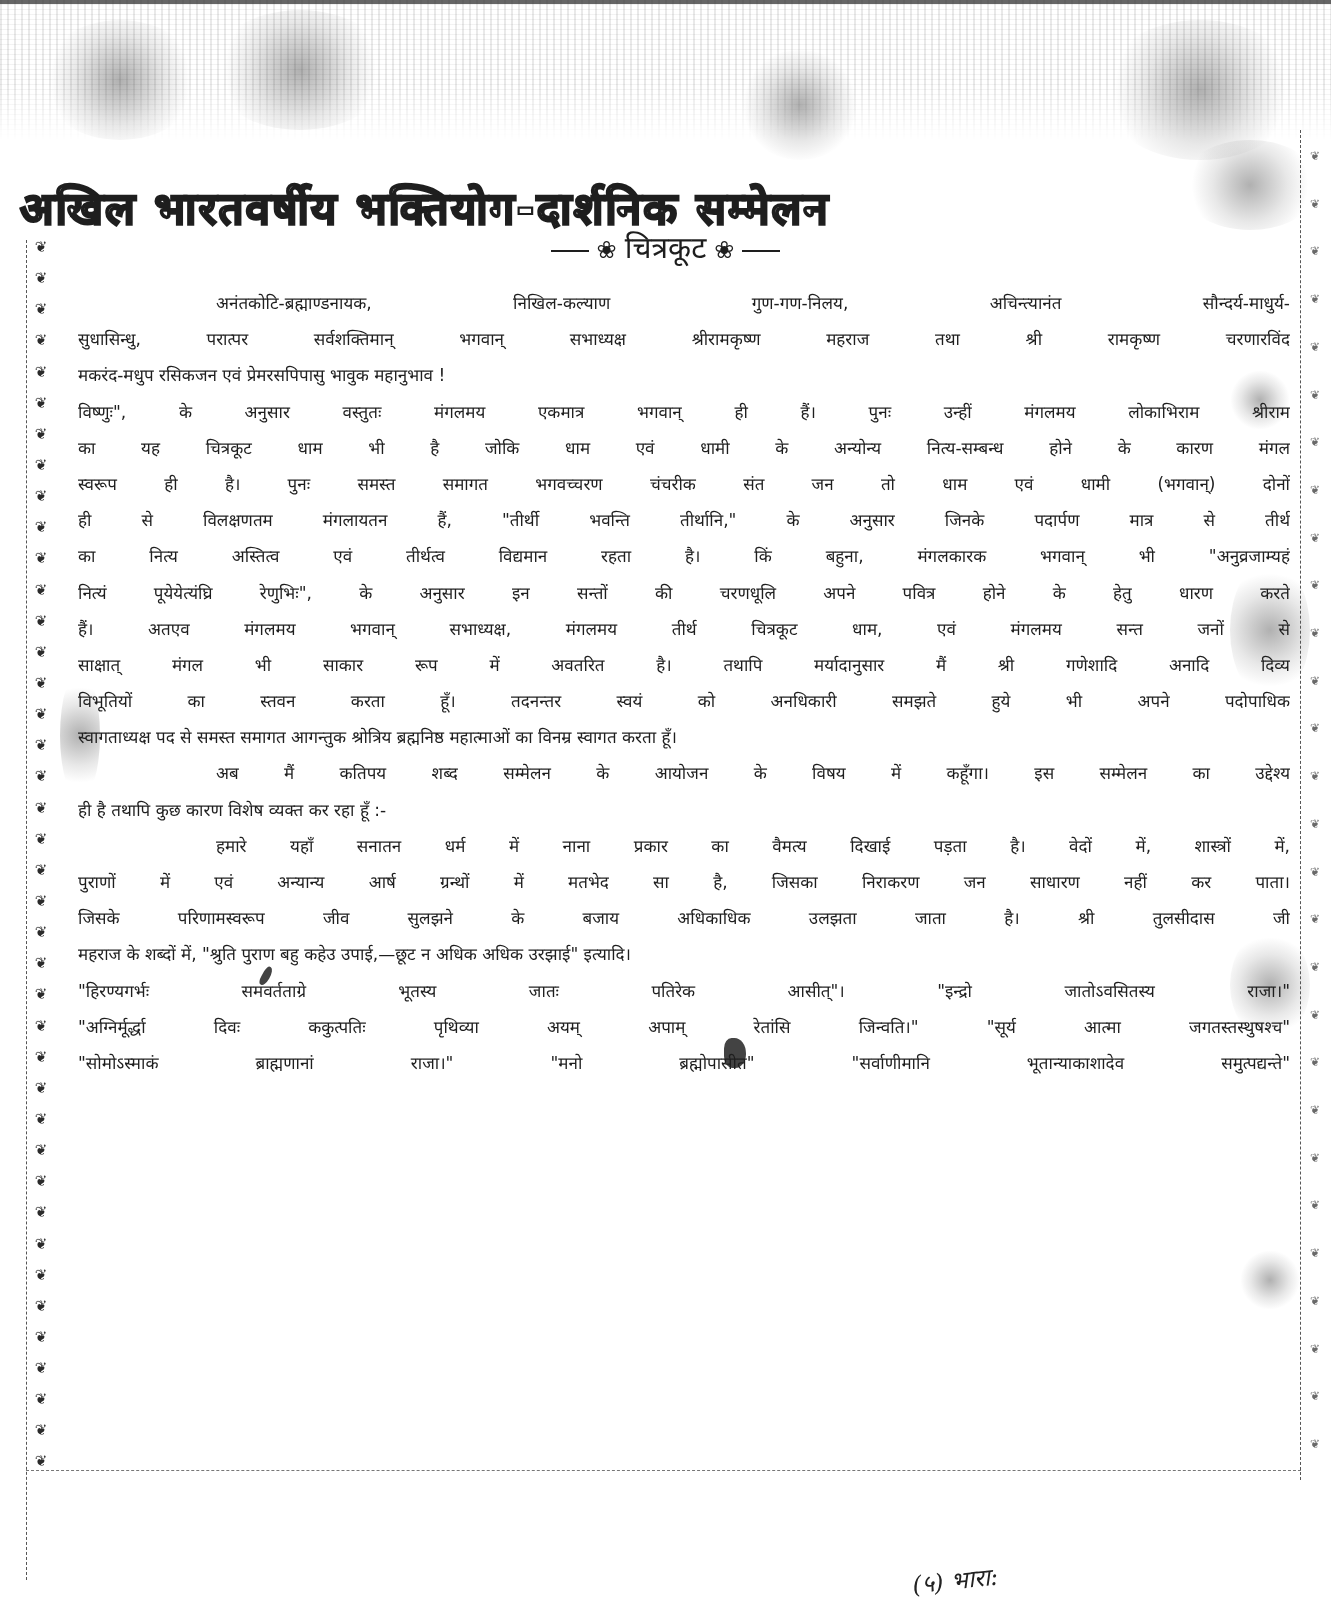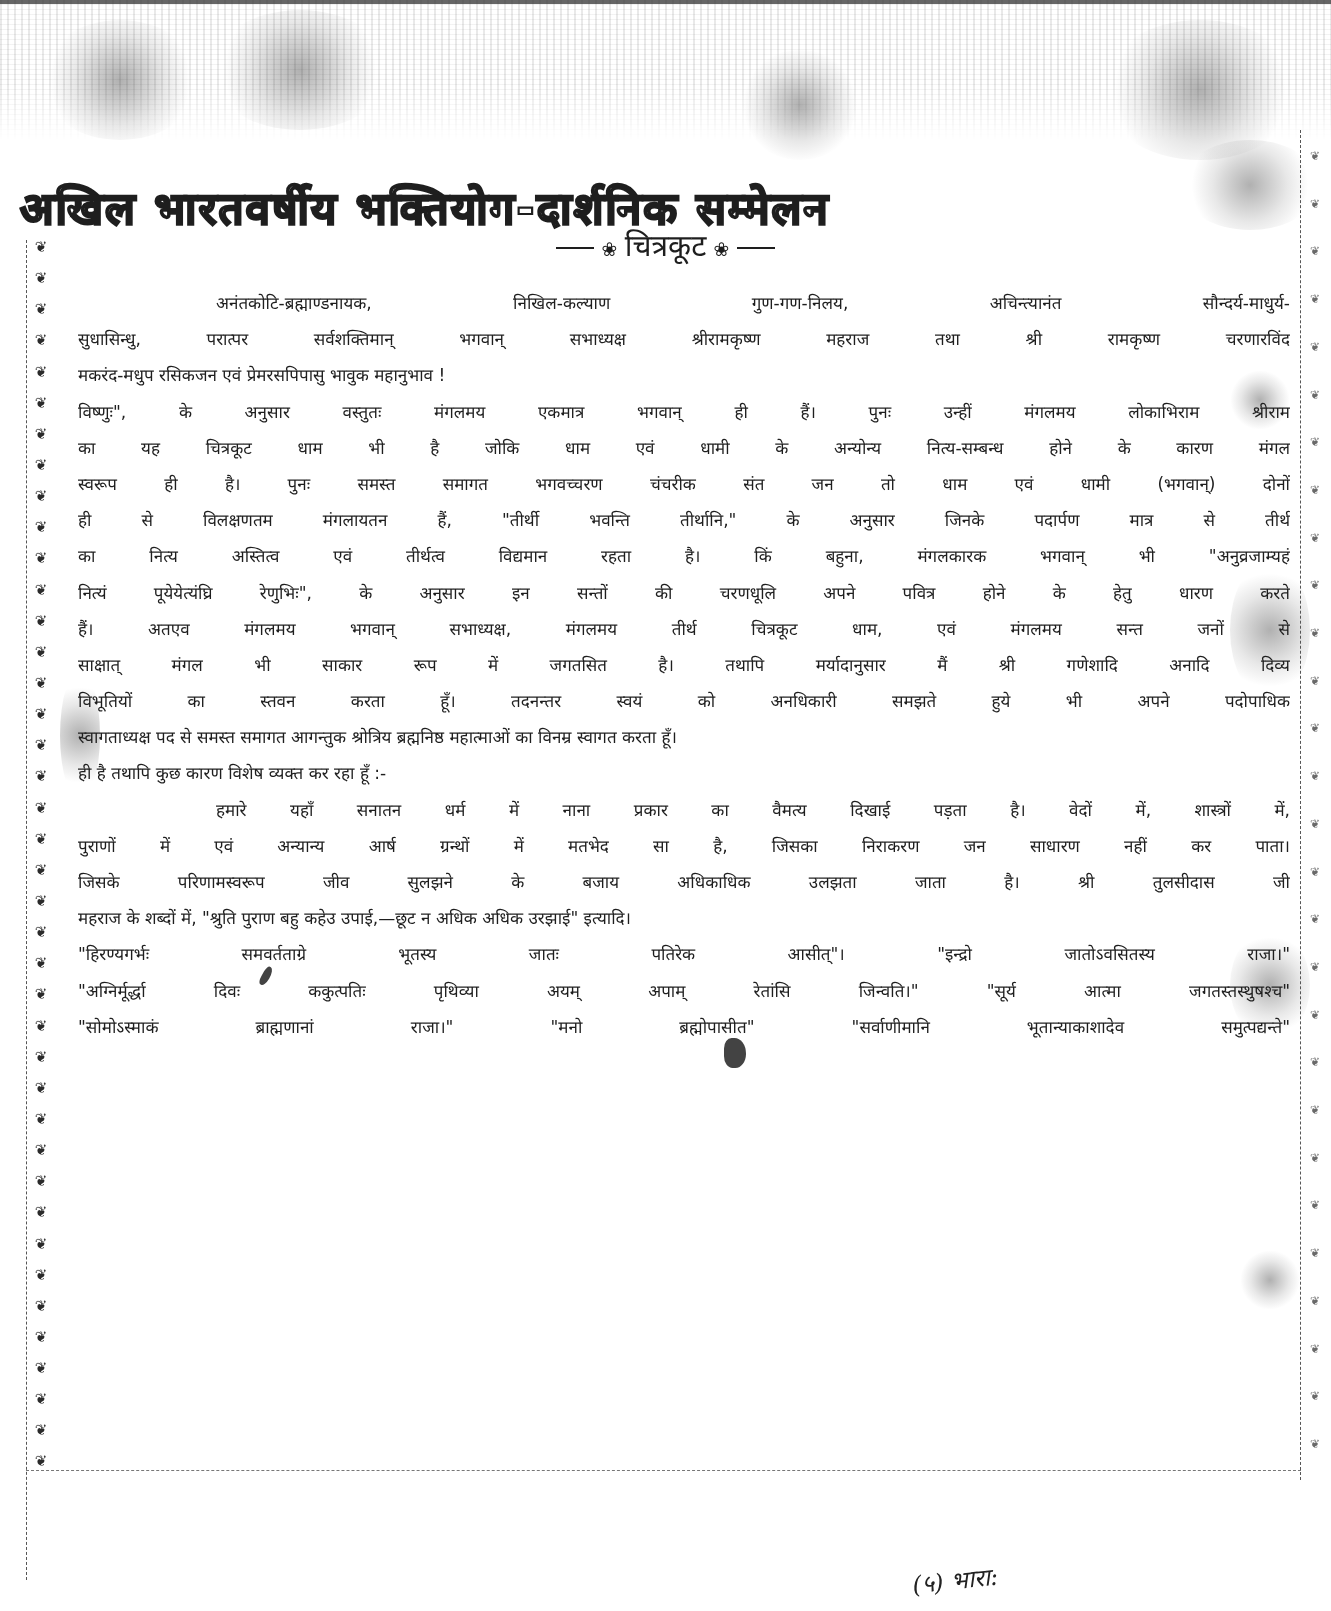--- a/index.html
+++ b/index.html
@@ -32,21 +32,21 @@
     font-size: 12px; color: #444; line-height: 1; opacity: .8;
   }
 
   .title {
     position: absolute; left: 20px; top: 140px; width: 1290px;
     font-family: "DejaVu Sans", sans-serif; font-weight: bold; font-size: 44px; letter-spacing: 2px;
     color: transparent; -webkit-text-stroke: 2.2px #1e1e1e; white-space: nowrap; line-height: 80px;
   }
   .subtitle {
     position: absolute; left: 0; top: 228px; width: 1331px; text-align: center;
-    font-family: Liberation Mono, monospace; font-size: 30px; color: #1e1e1e; line-height: 40px;
+    font-family: Liberation Serif, serif; font-size: 30px; color: #1e1e1e; line-height: 40px;
   }
   .subtitle .dash { display: inline-block; width: 38px; height: 2px; background: #1e1e1e; vertical-align: middle; }
   .subtitle .flower { font-size: 24px; margin: 0 8px; }
 
   .body-text {
     position: absolute; left: 78px; top: 285px; width: 1212px;
     font-family: "DejaVu Sans", sans-serif; font-size: 17px; line-height: 36.2px; color: #1e1e1e;
   }
   .line { white-space: nowrap; overflow: hidden; height: 36.2px; text-align: justify; text-align-last: justify; }
   .line.indent { padding-left: 138px; }
@@ -169,25 +169,26 @@
     <div class="line end">मकरंद-मधुप रसिकजन एवं प्रेमरसपिपासु भावुक महानुभाव !</div>
   </div>
   <div>
     <div class="line">विष्णुः", के अनुसार वस्तुतः मंगलमय एकमात्र भगवान् ही हैं। पुनः उन्हीं मंगलमय लोकाभिराम श्रीराम</div>
     <div class="line">का यह चित्रकूट धाम भी है जोकि धाम एवं धामी के अन्योन्य नित्य-सम्बन्ध होने के कारण मंगल</div>
     <div class="line">स्वरूप ही है। पुनः समस्त समागत भगवच्चरण चंचरीक संत जन तो धाम एवं धामी (भगवान्) दोनों</div>
     <div class="line">ही से विलक्षणतम मंगलायतन हैं, "तीर्थी भवन्ति तीर्थानि," के अनुसार जिनके पदार्पण मात्र से तीर्थ</div>
     <div class="line">का नित्य अस्तित्व एवं तीर्थत्व विद्यमान रहता है। किं बहुना, मंगलकारक भगवान् भी "अनुव्रजाम्यहं</div>
     <div class="line">नित्यं पूयेयेत्यंघ्रि रेणुभिः", के अनुसार इन सन्तों की चरणधूलि अपने पवित्र होने के हेतु धारण करते</div>
     <div class="line">हैं। अतएव मंगलमय भगवान् सभाध्यक्ष, मंगलमय तीर्थ चित्रकूट धाम, एवं मंगलमय सन्त जनों से</div>
-    <div class="line">साक्षात् मंगल भी साकार रूप में जगतसित है। तथापि मर्यादानुसार मैं श्री गणेशादि अनादि दिव्य</div>
+    <div class="line">साक्षात् मंगल भी साकार रूप में अवतरित है। तथापि मर्यादानुसार मैं श्री गणेशादि अनादि दिव्य</div>
     <div class="line">विभूतियों का स्तवन करता हूँ। तदनन्तर स्वयं को अनधिकारी समझते हुये भी अपने पदोपाधिक</div>
     <div class="line end">स्वागताध्यक्ष पद से समस्त समागत आगन्तुक श्रोत्रिय ब्रह्मनिष्ठ महात्माओं का विनम्र स्वागत करता हूँ।</div>
   </div>
   <div>
+    <div class="line indent">अब मैं कतिपय शब्द सम्मेलन के आयोजन के विषय में कहूँगा। इस सम्मेलन का उद्देश्य</div>
     <div class="line end">ही है तथापि कुछ कारण विशेष व्यक्त कर रहा हूँ :-</div>
   </div>
   <div>
     <div class="line indent">हमारे यहाँ सनातन धर्म में नाना प्रकार का वैमत्य दिखाई पड़ता है। वेदों में, शास्त्रों में,</div>
     <div class="line">पुराणों में एवं अन्यान्य आर्ष ग्रन्थों में मतभेद सा है, जिसका निराकरण जन साधारण नहीं कर पाता।</div>
     <div class="line">जिसके परिणामस्वरूप जीव सुलझने के बजाय अधिकाधिक उलझता जाता है। श्री तुलसीदास जी</div>
     <div class="line end">महराज के शब्दों में, "श्रुति पुराण बहु कहेउ उपाई,—छूट न अधिक अधिक उरझाई" इत्यादि।</div>
     <div class="line quote-gap">"हिरण्यगर्भः समवर्तताग्रे भूतस्य जातः पतिरेक आसीत्"।          "इन्द्रो जातोऽवसितस्य राजा।"</div>
     <div class="line">"अग्निर्मूर्द्धा दिवः ककुत्पतिः पृथिव्या अयम् अपाम् रेतांसि जिन्वति।" "सूर्य आत्मा जगतस्तस्थुषश्च"</div>
     <div class="line">"सोमोऽस्माकं ब्राह्मणानां राजा।" "मनो ब्रह्मोपासीत" "सर्वाणीमानि भूतान्याकाशादेव समुत्पद्यन्ते"</div>

